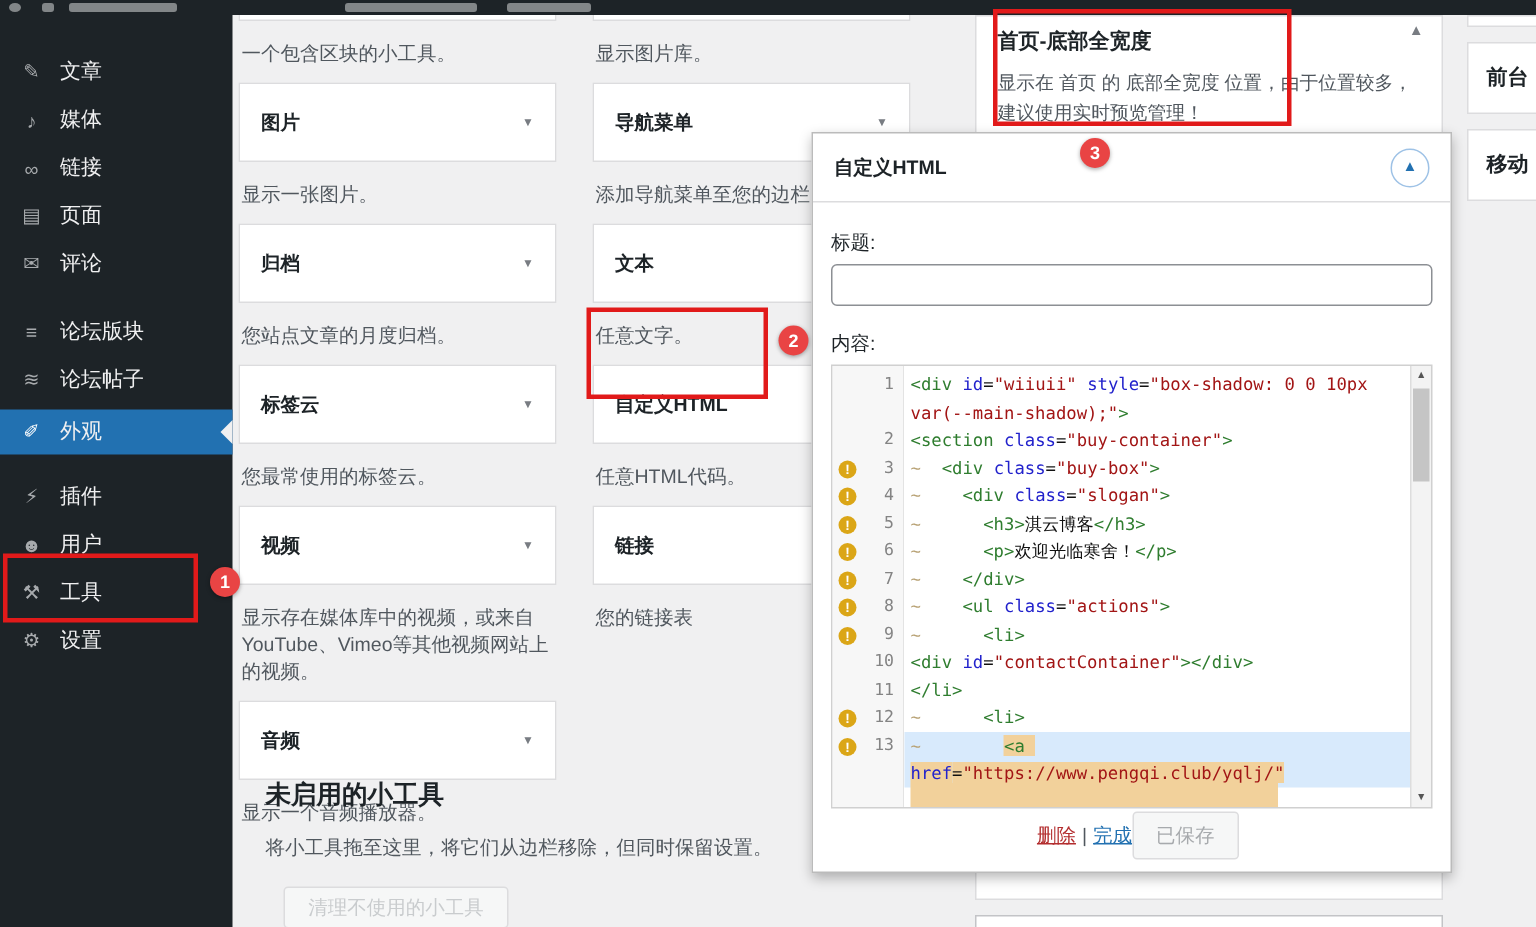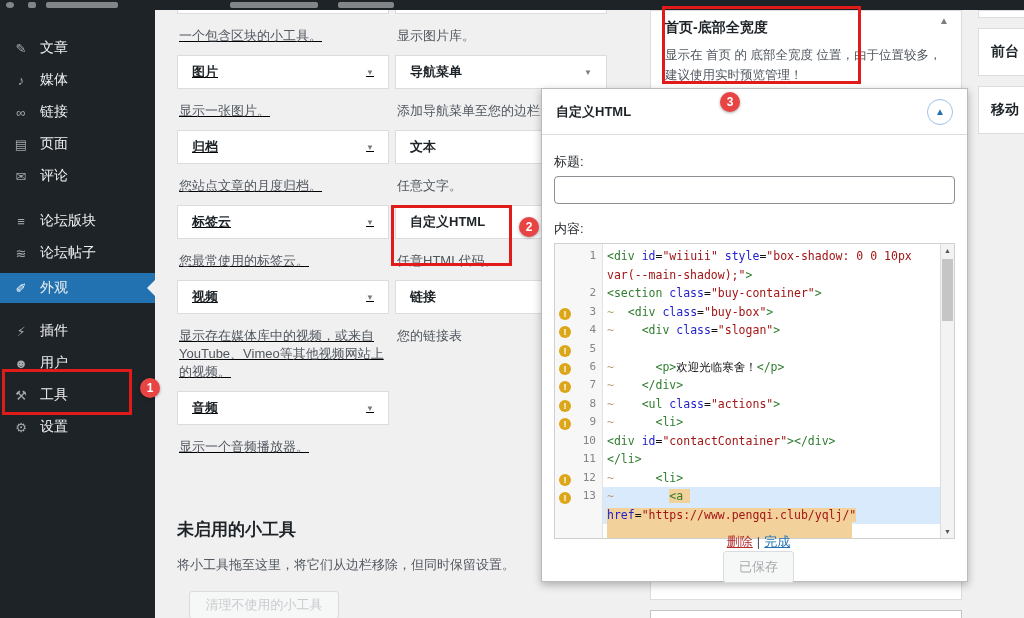--- a/index.html
+++ b/index.html
@@ -20,22 +20,22 @@
   .mi.active { background:#2271b1; position:relative; height:30px; margin-top:4px; }
   .mi.active .mic { color:#fff; }
   .mi.active::after { content:""; position:absolute; right:0; top:50%; margin-top:-8px; border:8px solid transparent; border-right-color:#f0f0f1; }
   .submenu { background:#262b31; padding:6px 0 10px; }
   .smi { padding:5px 0 5px 12px; font-size:13px; color:#9ca2a7; cursor:pointer; }
   .smi.cur { color:#fff; font-weight:bold; }
   .menu-bottom { margin-top:12px; }
 
   
   .wcol { position:absolute; top:10px; width:212px; z-index:1; }
-  #col-left { left:177px;text-decoration:underline; } #col-right { left:395px; }
-  .wcard { height:34px; background:#fff; border:1px solid #dcdcde; display:flex; align-items:center; justify-content:space-between; padding:0 14px; margin-top:10px; cursor:move; }
+  #col-left { left:159px; } #col-right { left:395px; }
+  .wcard { height:53px; background:#fff; border:1px solid #dcdcde; display:flex; align-items:center; justify-content:space-between; padding:0 14px; margin-top:10px; cursor:move; }
   .wcard.stub { margin-top:-40px; height:44px; }
   .wtitle { font-size:13px; font-weight:bold; color:#1d2327; }
   .chev { font-size:8px; color:#787c82; }
   .wdesc { font-size:13px; color:#50575e; line-height:18px; margin:13px 2px 3px; }
 
   
   .inactive { position:absolute; left:177px; top:518px; width:420px; z-index:1; }
   .inactive h2 { font-size:17px; font-weight:bold; color:#1d2327; }
   .inactive p { font-size:13px; color:#50575e; margin-top:15px; }
   .clearbtn { margin-top:17px; margin-left:12px; width:150px; height:28px; background:#f6f7f7; border:1px solid #dcdcde; border-radius:3px; color:#c9ccce; font-size:13px; }
@@ -74,21 +74,21 @@
   .crow.act .ccode { background:#d8eafc; }
   .tk-tag { color:#2f7d2f; } .tk-attr { color:#2222cc;text-align:center; } .tk-str { color:#a21515; } .tk-pln { color:#111; } .tk-tld { color:#b8a275; }
   .sel { background:#f2d19b; }
   .selstrip { display:inline-block; width:245px; height:16px; background:#f2d19b; }
   .vscroll { position:absolute; right:0; top:0; bottom:0; width:14px; background:#f3f3f3; border-left:1px solid #ddd; }
   .sarr { position:absolute; left:0; width:13px; height:13px; font-size:7px; color:#555; text-align:center; line-height:13px; }
   .sarr.up { top:0; } .sarr.dn { bottom:0; }
   .sthumb { position:absolute; left:1px; top:15px; width:11px; height:62px; background:#c5c5c5; }
 
   
-  .pfoot { position:absolute; left:8px; right:0; bottom:0; height:48px; display:flex; align-items:center; justify-content:space-between; padding:0 14px;flex-direction:column; }
+  .pfoot { position:absolute; left:8px; right:0; bottom:0; height:48px; display:flex; align-items:center; justify-content:center; padding:0 14px; }
   .plinks { font-size:13px; }
   .dellink { color:#b32d2e; text-decoration:underline; cursor:pointer; }
   .sep { color:#50575e; margin:0 4px; }
   .donelink { color:#2271b1; text-decoration:underline; cursor:pointer; }
   .savedbtn { background:#f6f7f7; border:1px solid #dcdcde; border-radius:3px; color:#a7aaad; font-size:13px; padding:6px 15px; }
 
   
   .anbox { position:absolute; border:3px solid #e11a1a; z-index:9; pointer-events:none; }
   #anbox-1 { left:2px; top:369px; width:130px; height:46px; }
   #anbox-2 { left:391px; top:205px; width:121px; height:61px; }
@@ -269,20 +269,21 @@
                 <span class="ccode"><span class="tk-tld">~</span><span class="tk-pln">  </span><span class="tk-tag">&lt;div</span><span class="tk-pln"> </span><span class="tk-attr">class</span><span class="tk-pln">=</span><span class="tk-str">"buy-box"</span><span class="tk-tag">&gt;</span></span>
               </div>
               <div class="crow">
                 <span class="cwarn"><i class="wbadge">!</i></span>
                 <span class="cnum">4</span>
                 <span class="ccode"><span class="tk-tld">~</span><span class="tk-pln">    </span><span class="tk-tag">&lt;div</span><span class="tk-pln"> </span><span class="tk-attr">class</span><span class="tk-pln">=</span><span class="tk-str">"slogan"</span><span class="tk-tag">&gt;</span></span>
               </div>
               <div class="crow">
                 <span class="cwarn"><i class="wbadge">!</i></span>
                 <span class="cnum">5</span>
+                <span class="ccode"><span class="tk-tld">~</span><span class="tk-pln">      </span><span class="tk-tag">&lt;h3&gt;</span><span class="tk-pln">淇云博客</span><span class="tk-tag">&lt;/h3&gt;</span></span>
               </div>
               <div class="crow">
                 <span class="cwarn"><i class="wbadge">!</i></span>
                 <span class="cnum">6</span>
                 <span class="ccode"><span class="tk-tld">~</span><span class="tk-pln">      </span><span class="tk-tag">&lt;p&gt;</span><span class="tk-pln">欢迎光临寒舍！</span><span class="tk-tag">&lt;/p&gt;</span></span>
               </div>
               <div class="crow">
                 <span class="cwarn"><i class="wbadge">!</i></span>
                 <span class="cnum">7</span>
                 <span class="ccode"><span class="tk-tld">~</span><span class="tk-pln">    </span><span class="tk-tag">&lt;/div&gt;</span></span>

